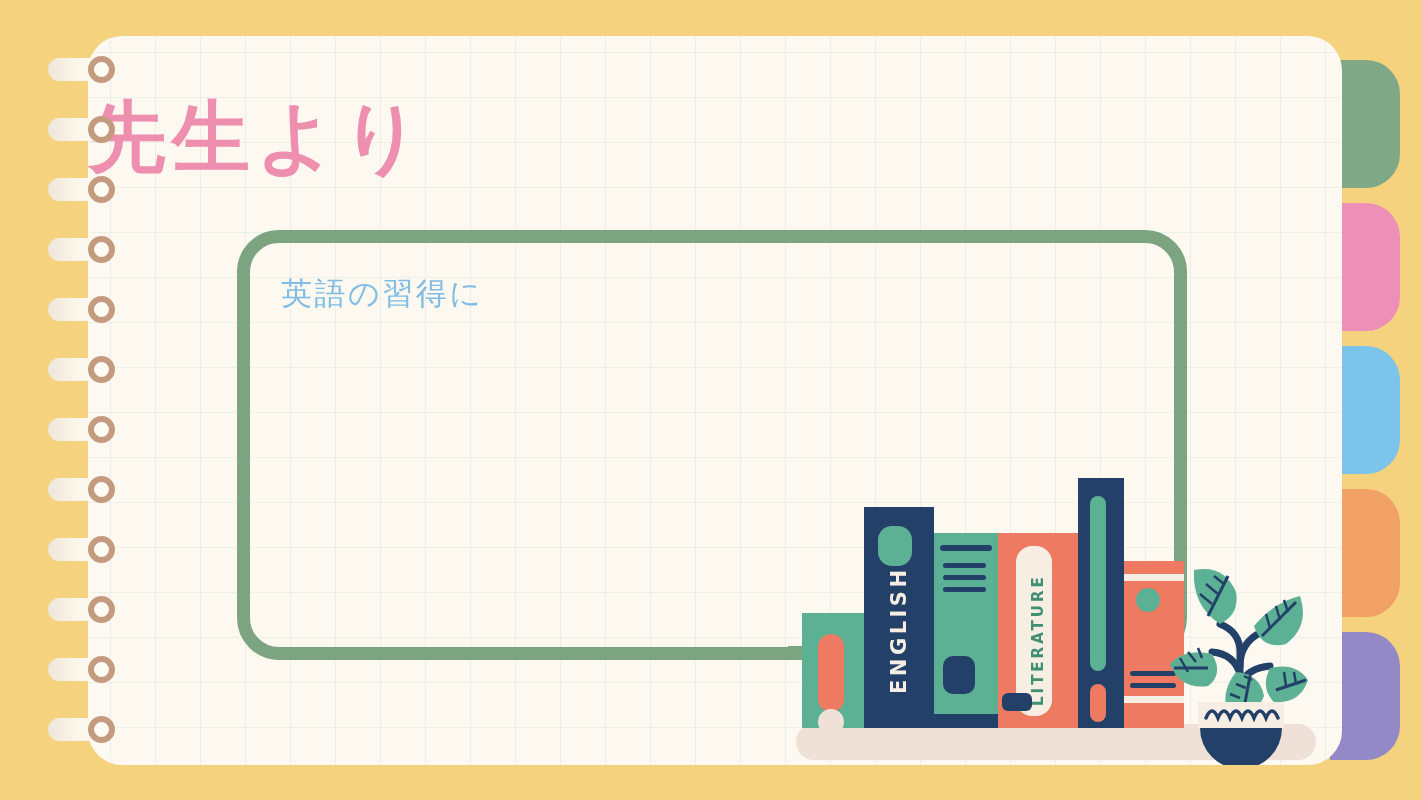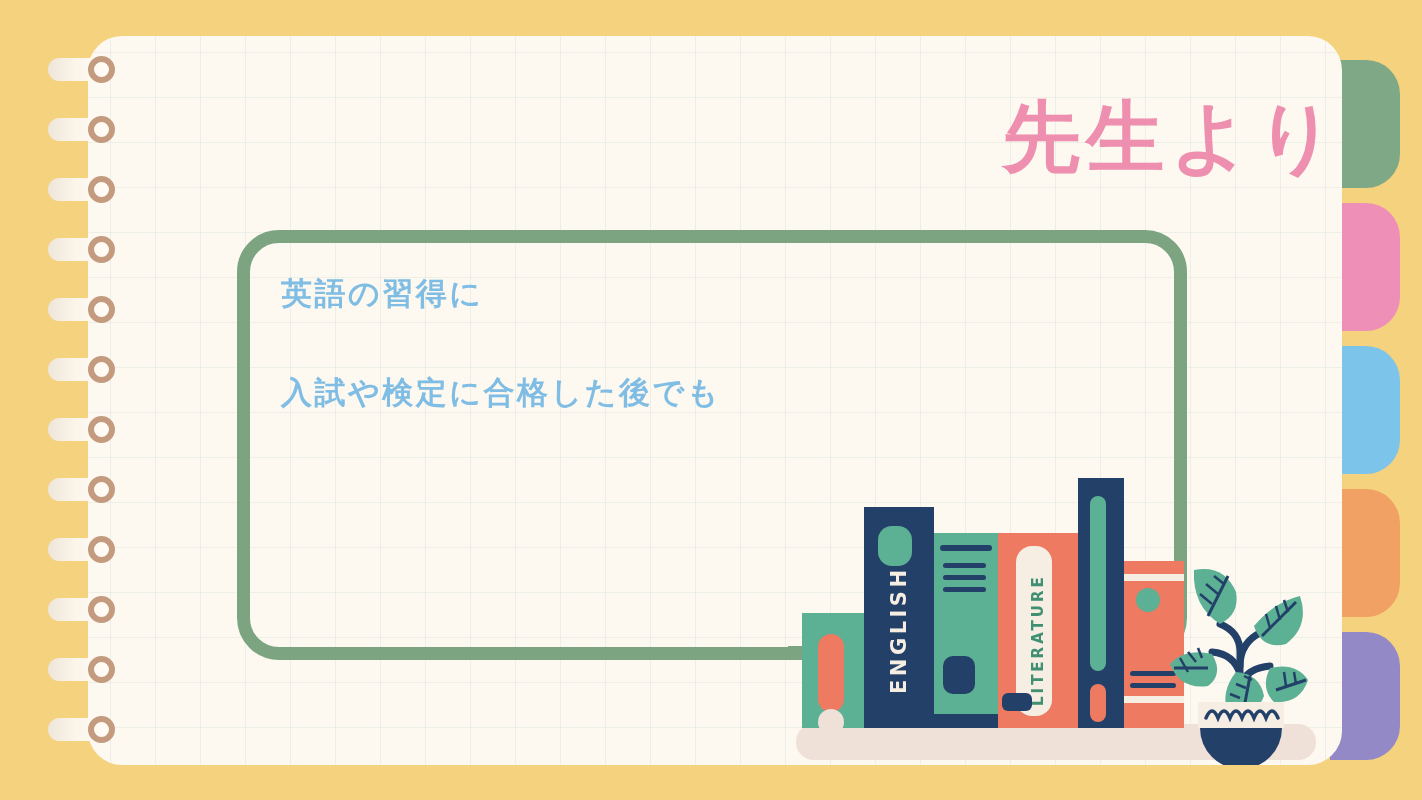--- a/index.html
+++ b/index.html
@@ -88,21 +88,21 @@
     box-sizing: border-box;
     background: transparent;
   }
 
   
   .title {
     position: absolute;
     left: 0;
     top: 62px;
     width: 1254px;
-    text-align: right;
+    text-align: left;
     color: #EE8FAF;
     font-size: 78px;
     font-weight: 700;
     letter-spacing: 6px;
     line-height: 1;
     z-index: 5;
   }
 
   
   .note-box {
@@ -136,21 +136,21 @@
 
   
   .body-text {
     position: absolute;
     left: 193px;
     top: 232px;
     width: 830px;
     z-index: 6;
     color: #7FBDE4;
     font-size: 31px;
-    font-weight: 700;
+    font-weight: 400;
     line-height: 51px;
     letter-spacing: 2.5px;
   }
   .body-text .line { white-space: nowrap; }
   .body-text .spacer { height: 48px; }
 
   
   .illo {
     position: absolute;
     left: 700px;
@@ -177,21 +177,20 @@
 
     <div class="grid-overlay"></div>
 
     <div class="title">先生より</div>
 
     <div class="note-box"></div>
 
     <div class="body-text">
       <div class="line">英語の習得に</div>
       <div class="spacer"></div>
-      <div class="line">入試や検定に合格した後でも</div>
     </div>
 
     <div class="illo">
       <svg viewBox="0 0 554 309" width="554" height="309" xmlns="http://www.w3.org/2000/svg">
 
         <rect x="8" y="268" width="520" height="36" rx="18" fill="#EFE0D8"></rect>
 
         <rect x="0" y="190" width="40" height="13" fill="#7CA481"></rect>
 
         <g>

